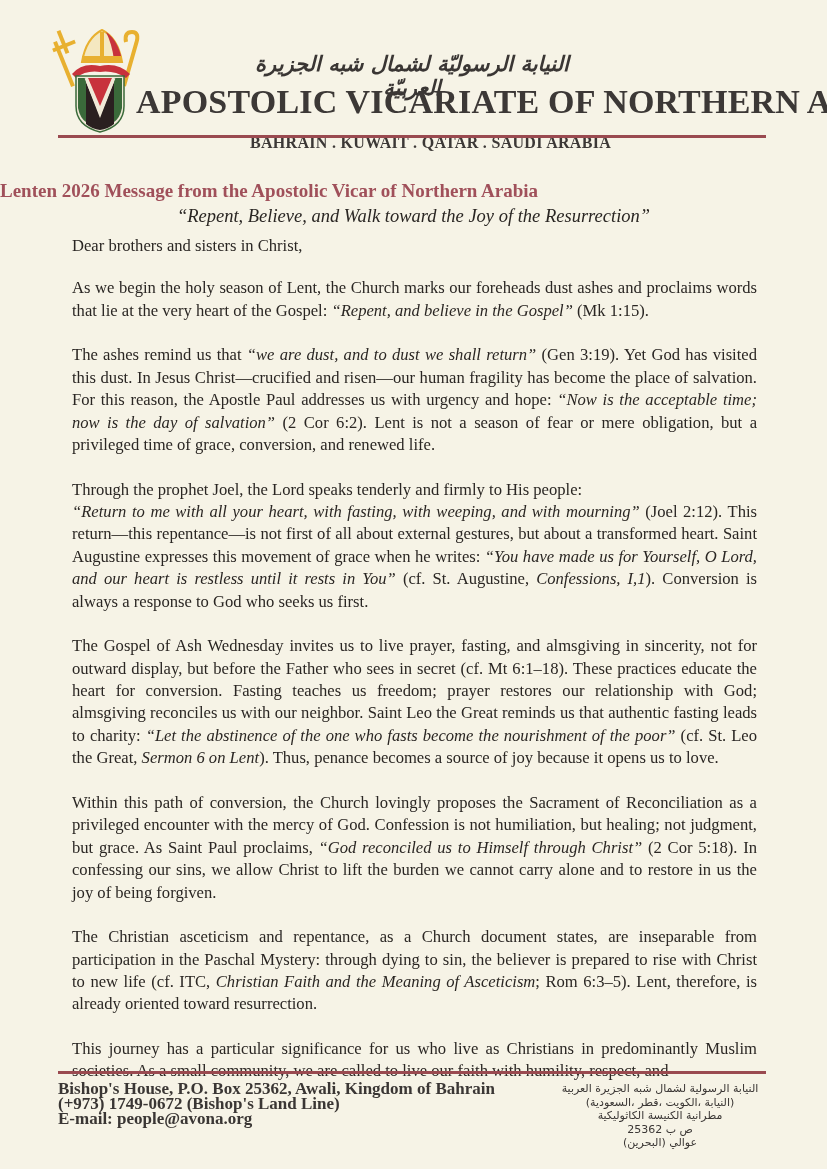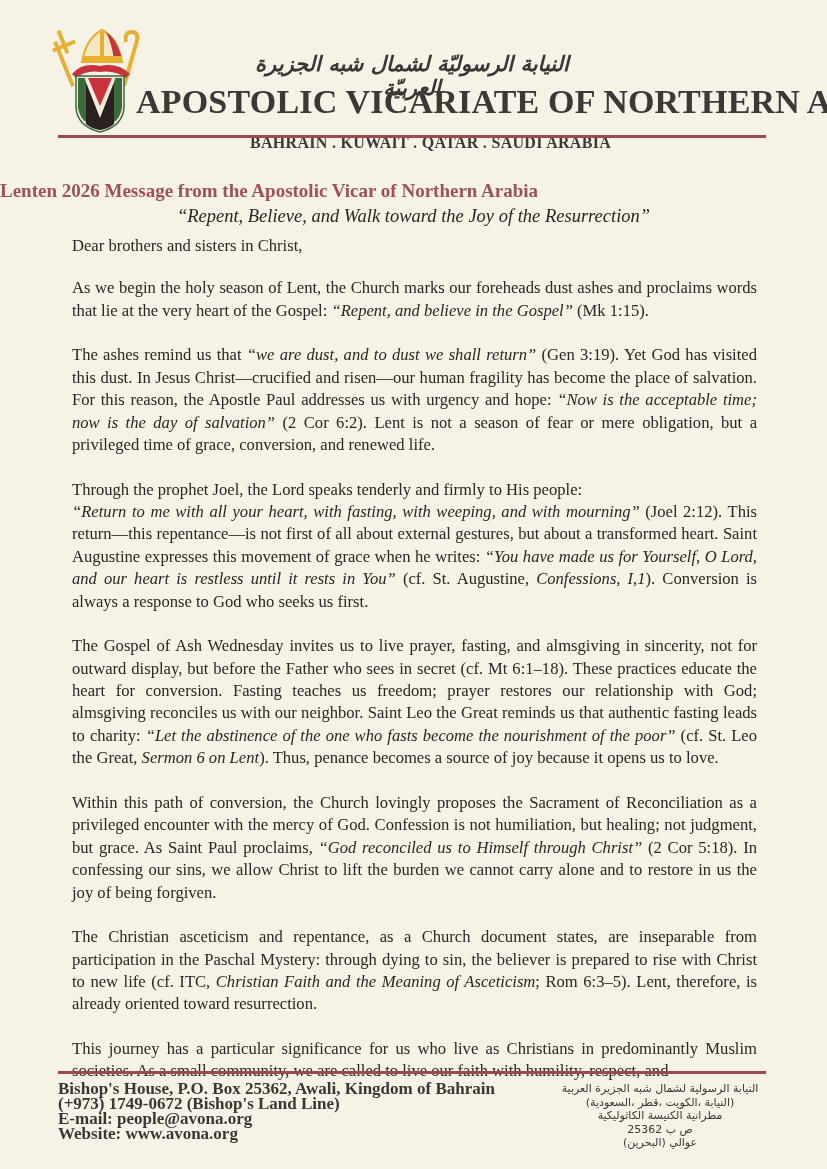--- a/index.html
+++ b/index.html
@@ -115,21 +115,20 @@
       <p><span>This journey has a particular significance for us who live as Christians in predominantly Muslim societies. As a small community, we are called to live our faith with humility, respect, and</span></p>
     </div>
 </div>
 
 <div class="rule-bottom" style="background: rgb(154, 74, 80);"></div>
 
 <div class="footer-left">
   <div>Bishop's House, P.O. Box 25362, Awali, Kingdom of Bahrain</div>
   <div>(+973) 1749-0672 (Bishop's Land Line)</div>
   <div>E-mail: people@avona.org</div>
-  <div>Website: www.avona.org</div>
 </div>
 
 <div class="footer-right">
   <div>النيابة الرسولية لشمال شبه الجزيرة العربية</div>
   <div>(النيابة ،الكويت ،قطر ،السعودية)</div>
   <div>مطرانية الكنيسة الكاثوليكية</div>
   <div>ص ب 25362</div>
   <div>عوالي (البحرين)</div>
 </div>
 

